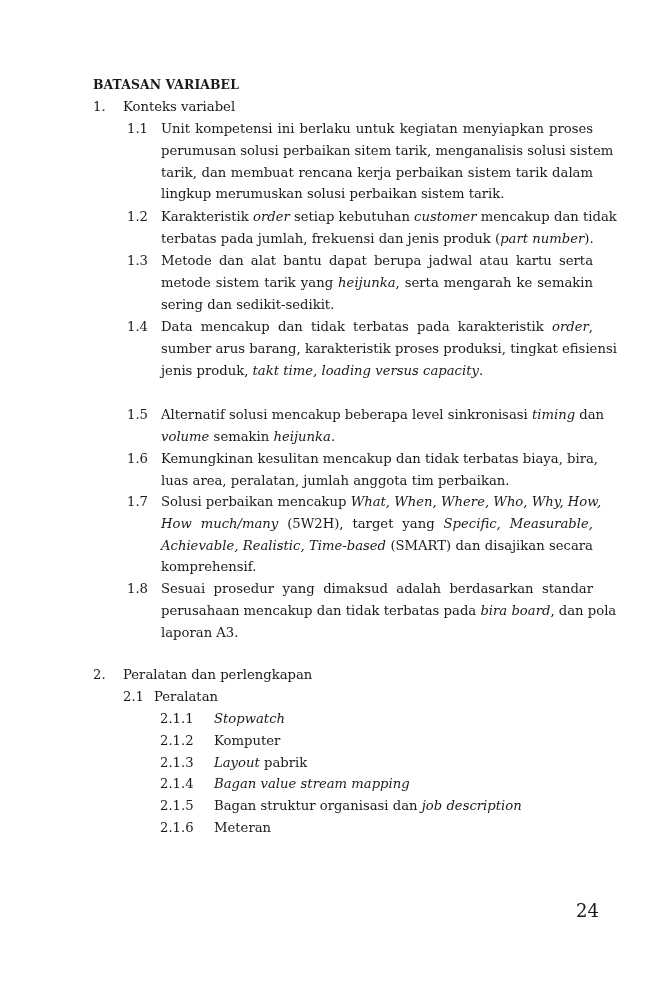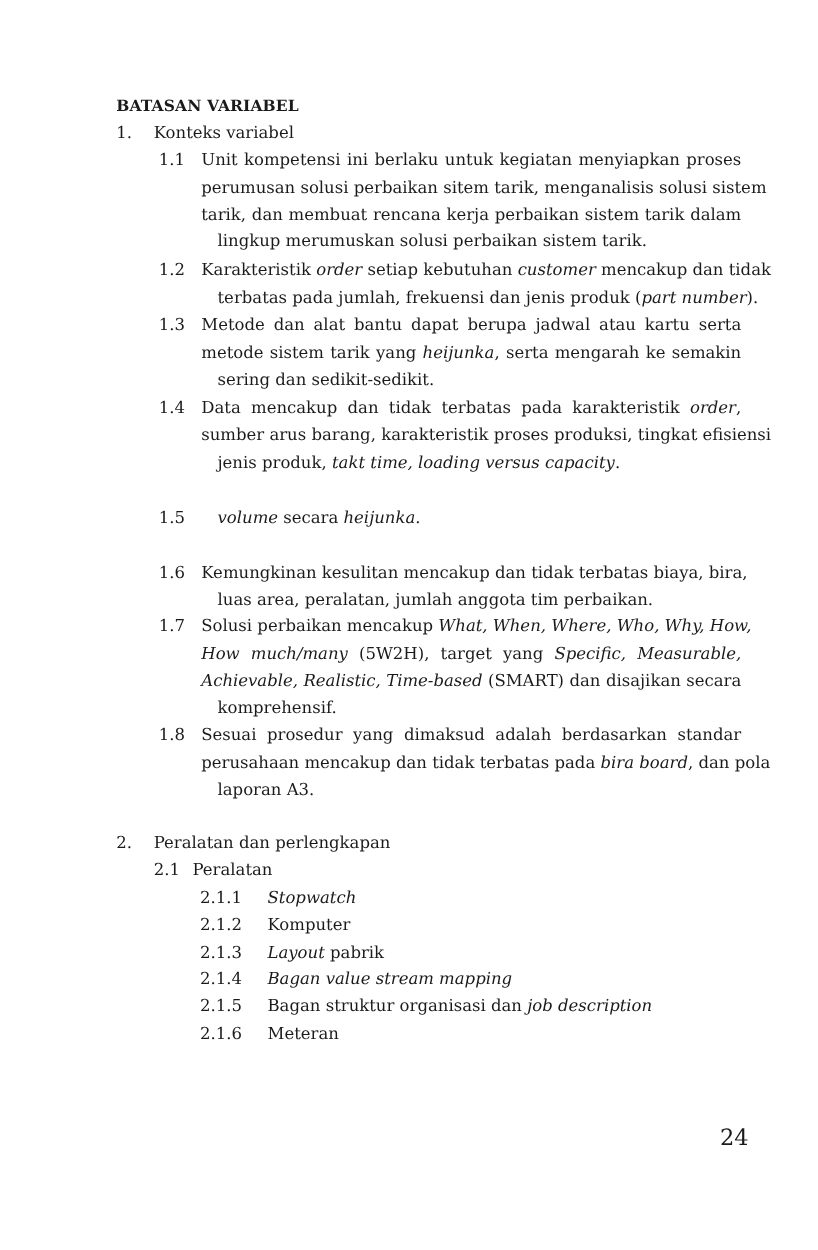--- a/index.html
+++ b/index.html
@@ -7,21 +7,21 @@
          font-family: "DejaVu Serif", "Liberation Serif", serif; color: #1a1a1a; }
   .page { position: absolute; left: 0; top: 0; width: 568px; height: 1000px; }
   .heading { position: absolute; left: 93px; top: 77px; font-weight: bold; font-size: 12.4px; letter-spacing: 0.1px; }
   .lvl1 { position: absolute; left: 93px; font-size: 13.2px; line-height: 21.8px; }
   .lvl1 .num { position: absolute; left: 0; }
   .lvl1 .txt { position: absolute; left: 30px; white-space: nowrap; }
   .item { position: absolute; left: 123px; width: 470px; font-size: 13.2px; line-height: 21.8px; }
   .item .num { position: absolute; left: 4px; top: 0; }
   .item .body { position: absolute; left: 38px; top: 0; width: 432px; text-align: justify; text-align-last: left; }
   .item .body .ln { display: block; text-align: justify; text-align-last: justify; height: 21.8px; white-space: nowrap; }
-  .item .body .ln.last { text-align-last: left; margin-left: 13px; }
+  .item .body .ln.last { text-align-last: left; }
   .sub { position: absolute; left: 123px; font-size: 13.2px; line-height: 21.8px; }
   .sub .num { position: absolute; left: 0; }
   .sub .txt { position: absolute; left: 31px; white-space: nowrap; }
   .subsub { position: absolute; left: 160px; font-size: 13.2px; line-height: 21.8px; }
   .subsub .num { position: absolute; left: 0; }
   .subsub .txt { position: absolute; left: 54px; white-space: nowrap; }
   i { font-style: italic; }
   .pagenum { position: absolute; left: 576px; top: 900px; font-size: 18px; }
 </style>
 </head>
@@ -64,21 +64,22 @@
         <span class="num">1.4</span>
         <div class="body">
           <span class="ln"><span>Data mencakup dan tidak terbatas pada karakteristik </span><i>order</i><span>,</span></span>
           <span class="ln"><span>sumber arus barang, karakteristik proses produksi, tingkat efisiensi</span></span>
           <span class="ln last"><span>jenis produk, </span><i>takt time, loading versus capacity</i><span>.</span></span>
         </div>
       </div>
       <div class="item" style="top: 404px;">
         <span class="num">1.5</span>
         <div class="body">
-          <span class="ln last"><i>volume</i><span> secara </span><i>heijunka</i><span>.</span></span>
+          <span class="ln"><span>Alternatif solusi mencakup beberapa level sinkronisasi </span><i>timing</i><span> dan</span></span>
+          <span class="ln last"><i>volume</i><span> semakin </span><i>heijunka</i><span>.</span></span>
         </div>
       </div>
       <div class="item" style="top: 448px;">
         <span class="num">1.6</span>
         <div class="body">
           <span class="ln"><span>Kemungkinan kesulitan mencakup dan tidak terbatas biaya, bira,</span></span>
           <span class="ln last"><span>luas area, peralatan, jumlah anggota tim perbaikan.</span></span>
         </div>
       </div>
       <div class="item" style="top: 491px;">

